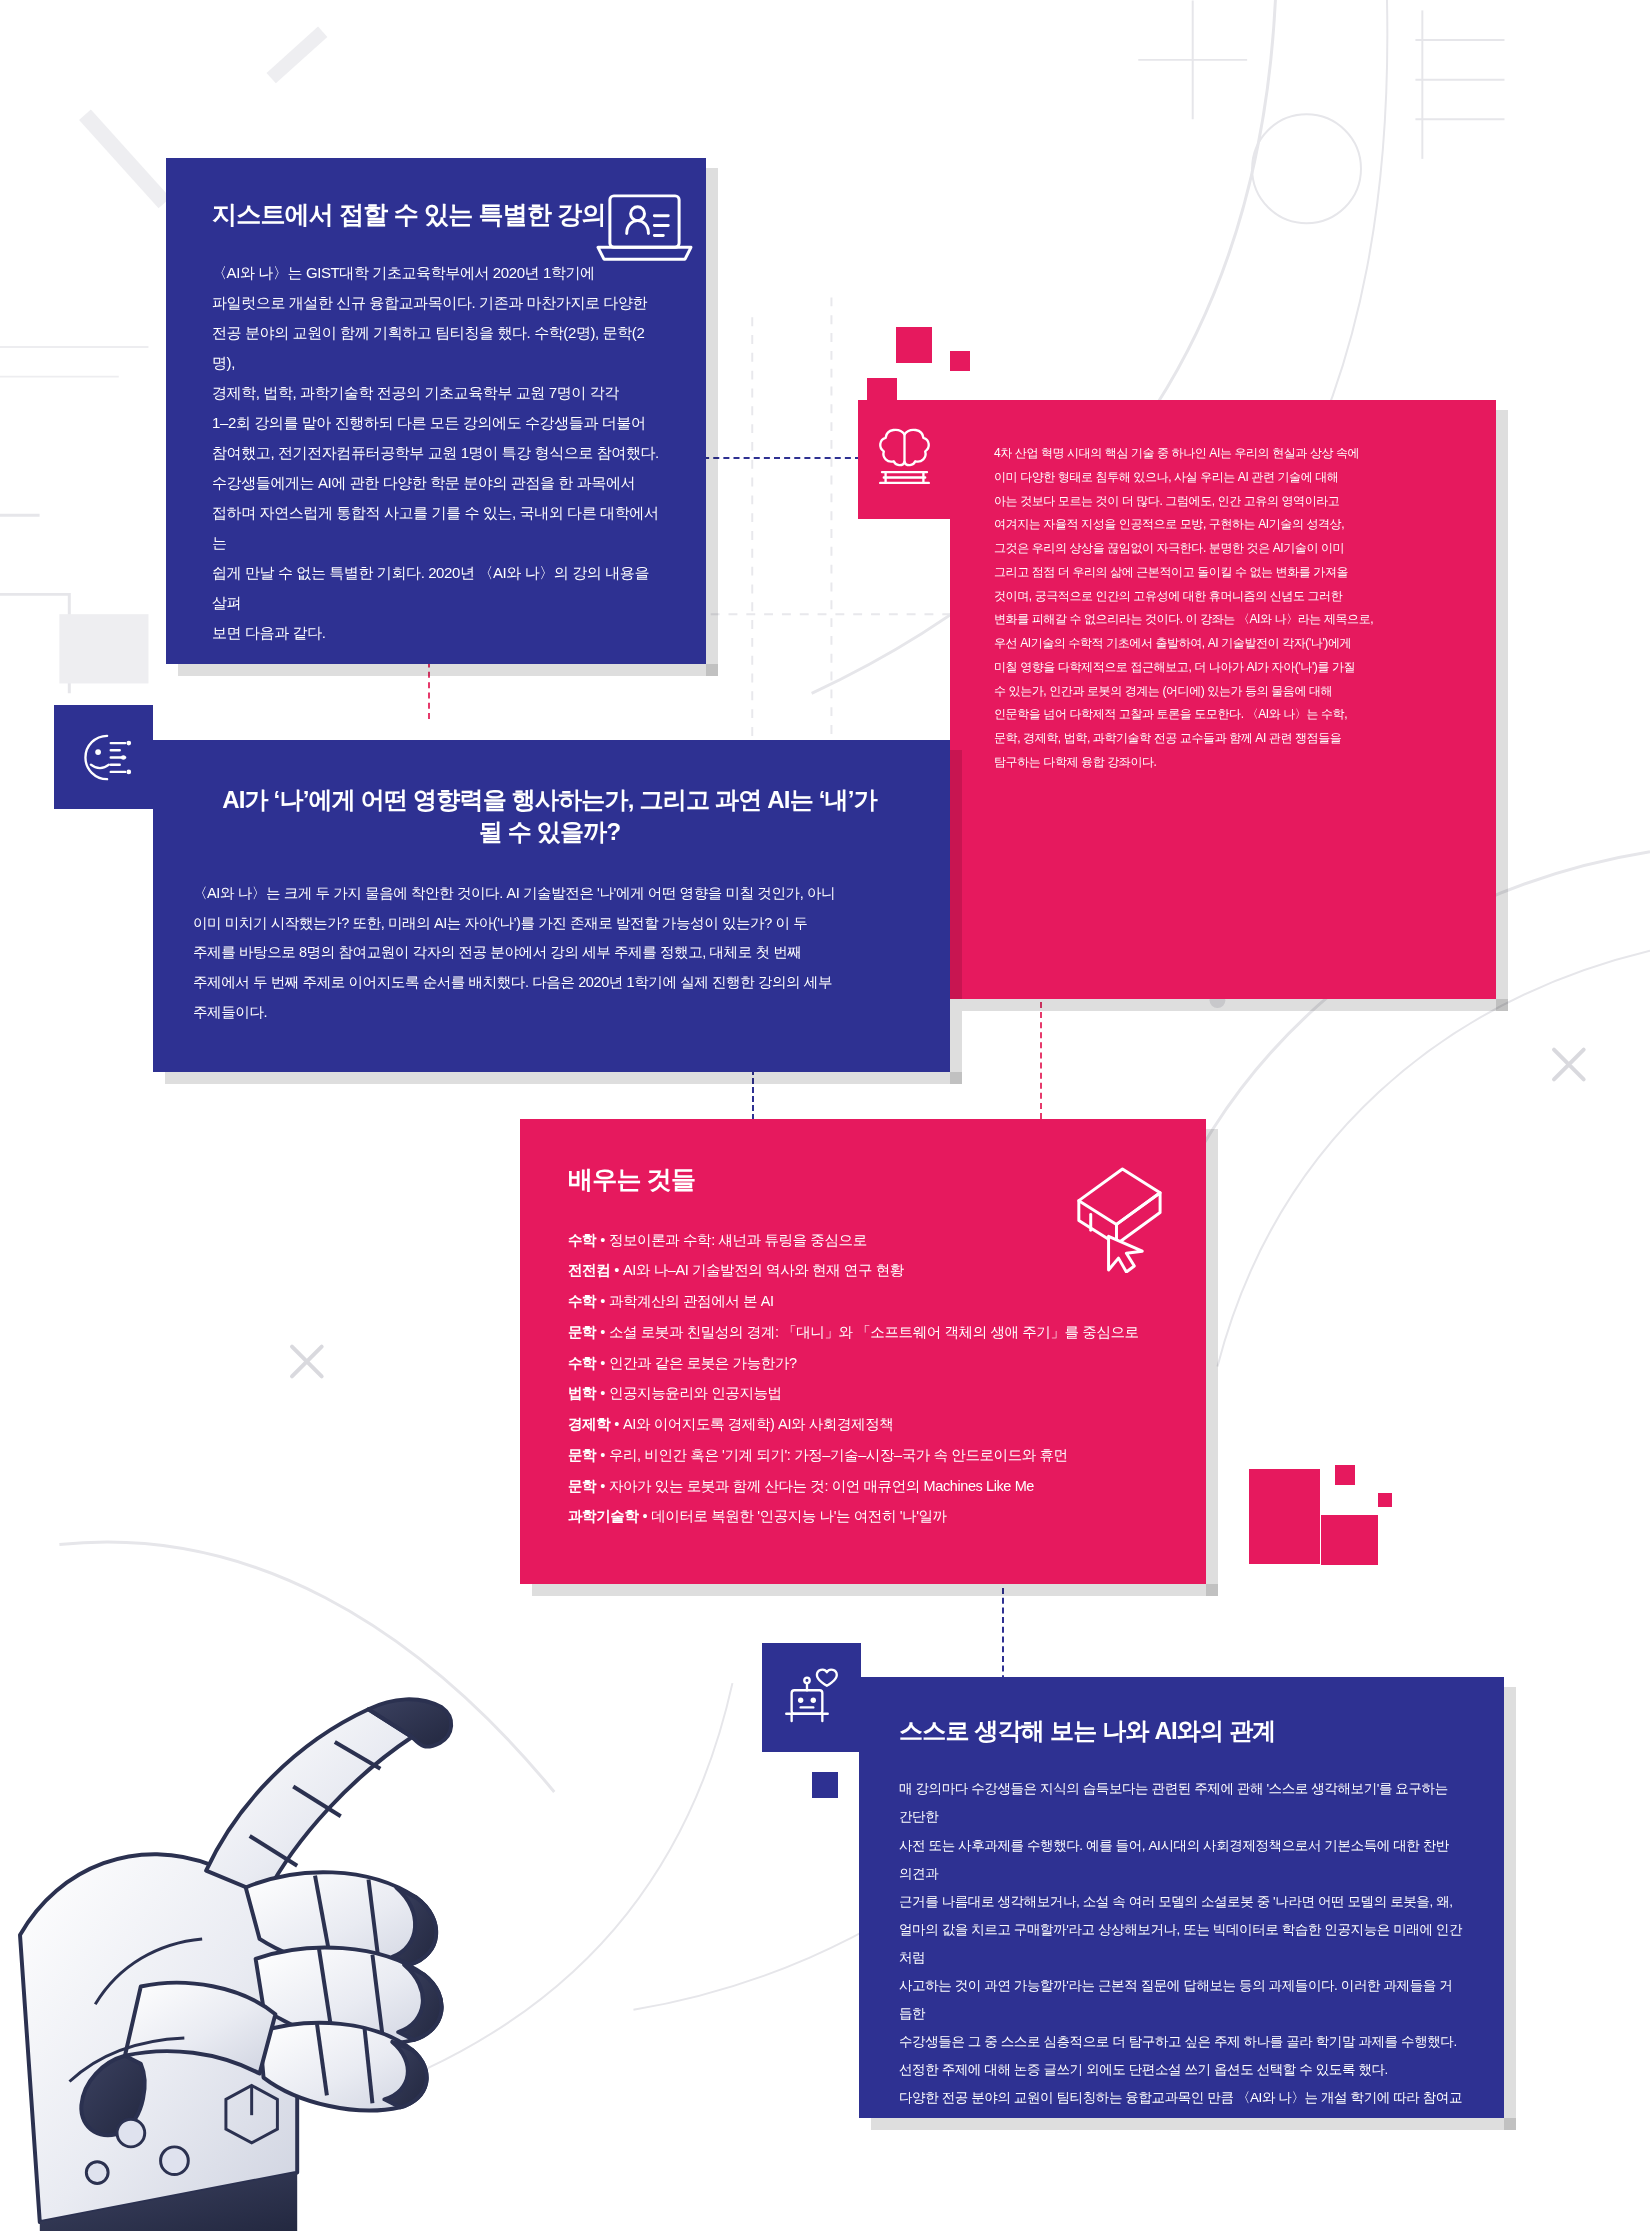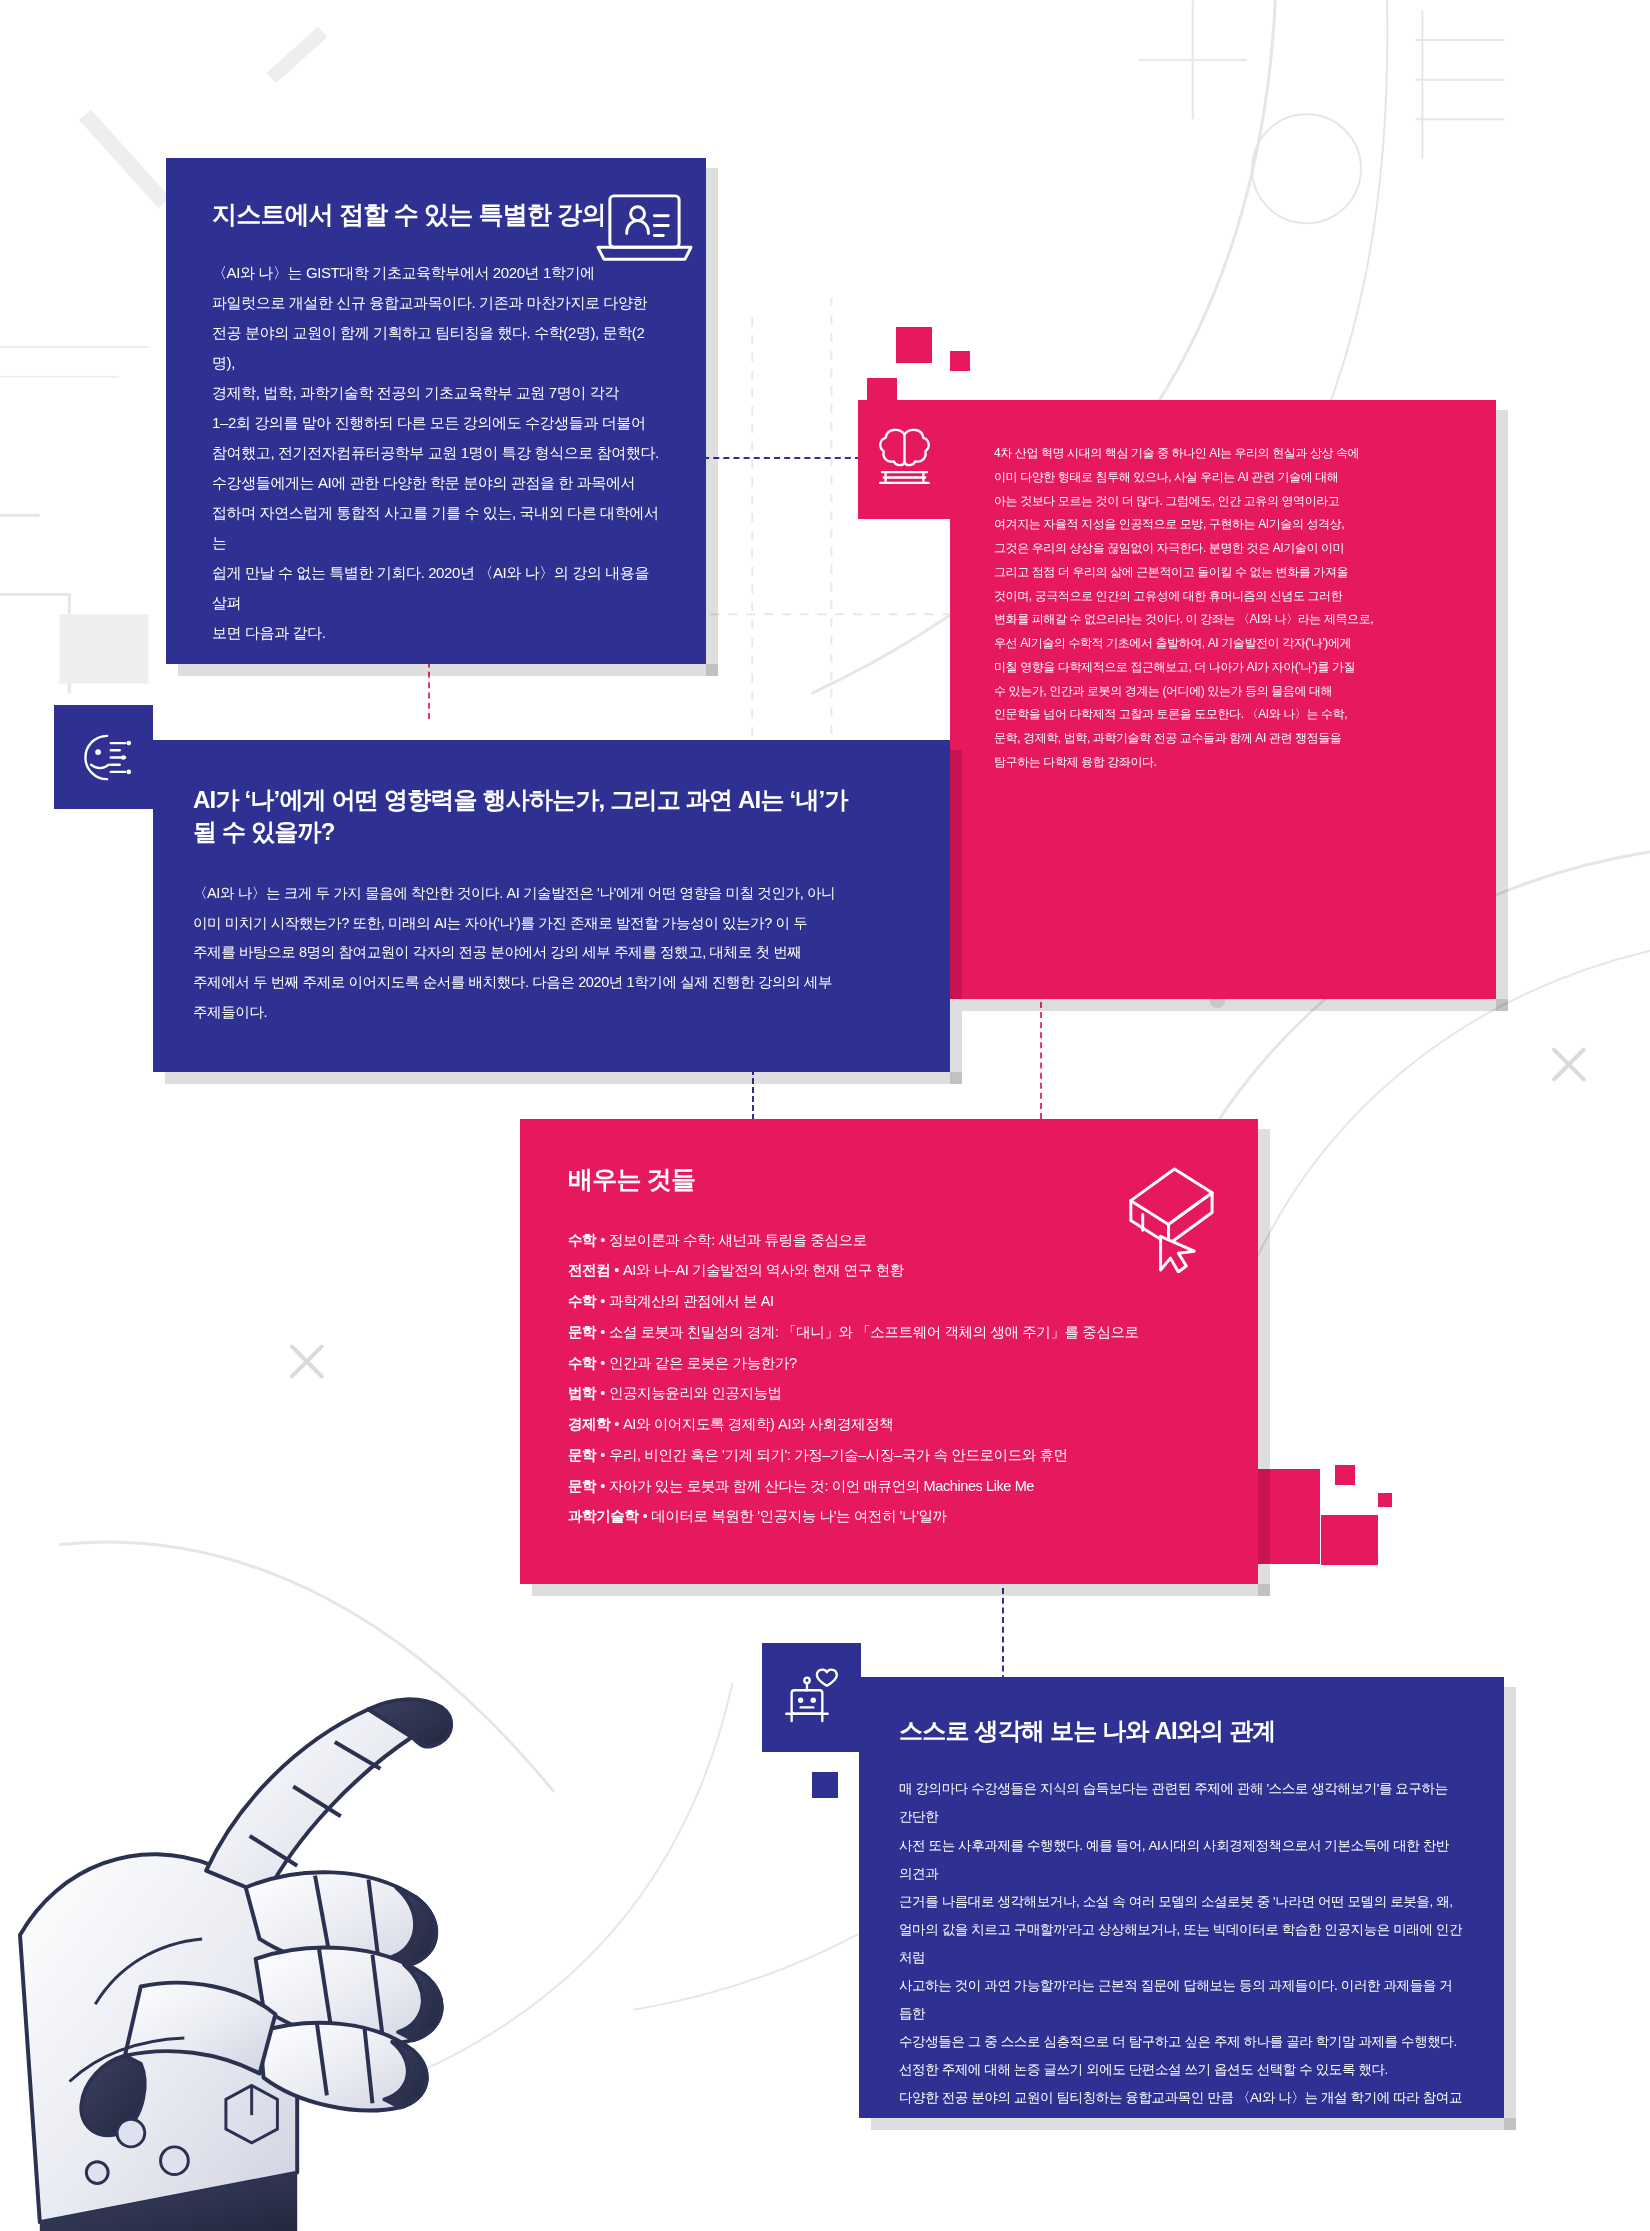--- a/index.html
+++ b/index.html
@@ -251,31 +251,31 @@
       <circle cx="64" cy="20" r="2.6" fill="#ffffff" stroke="none"></circle>
       <circle cx="58" cy="36" r="2.6" fill="#ffffff" stroke="none"></circle>
       <circle cx="64" cy="52" r="2.6" fill="#ffffff" stroke="none"></circle>
     </svg>
   </div>
 
   <div class="card card-blue" style="left:153px; top:740px; width:797px; height:332px;">
     <div class="card-shadow-r"></div>
     <div class="card-shadow-b"></div>
     <div class="card-body-pad" style="padding:44px 44px 36px 40px;">
-      <h2 class="card-title" style="font-size:24px; margin-bottom:30px;">AI가 ‘나’에게 어떤 영향력을 행사하는가, 그리고 과연 AI는 ‘내’가
+      <h2 class="card-title" style="font-size:24px; margin-bottom:30px;text-align:center;">AI가 ‘나’에게 어떤 영향력을 행사하는가, 그리고 과연 AI는 ‘내’가
 될 수 있을까?</h2>
       <p class="card-text" style="font-size:14.5px; line-height:2.05;">〈AI와 나〉는 크게 두 가지 물음에 착안한 것이다. AI 기술발전은 '나'에게 어떤 영향을 미칠 것인가, 아니
 이미 미치기 시작했는가? 또한, 미래의 AI는 자아('나')를 가진 존재로 발전할 가능성이 있는가? 이 두
 주제를 바탕으로 8명의 참여교원이 각자의 전공 분야에서 강의 세부 주제를 정했고, 대체로 첫 번째
 주제에서 두 번째 주제로 이어지도록 순서를 배치했다. 다음은 2020년 1학기에 실제 진행한 강의의 세부
 주제들이다.</p>
     </div>
   </div>
 
-  <div class="card card-pink" style="left:520px; top:1119px; width:738px; height:465px;">
+  <div class="card card-pink" style="left:520px; top:1119px; width:686px; height:465px;">
     <div class="card-shadow-r"></div>
     <div class="card-shadow-b"></div>
 
     <div class="icon-tab" style="right:36px; top:40px; width:109px; height:114px;">
       <svg viewBox="0 0 110 115" width="109" height="114" fill="none" stroke="#ffffff" stroke-width="3" stroke-linejoin="round" stroke-linecap="round">
         <path d="M18 42 L62 10 L100 34 L56 66 Z"></path>
         <path d="M18 42 L18 62 L56 86 L56 66"></path>
         <path d="M56 66 L100 34 L100 54 L56 86"></path>
         <path d="M30 56 L30 72"></path>
         <path d="M48 78 L48 112 L58 100 L66 114 L74 108 L66 95 L82 93 Z" fill="#e6195e"></path>

